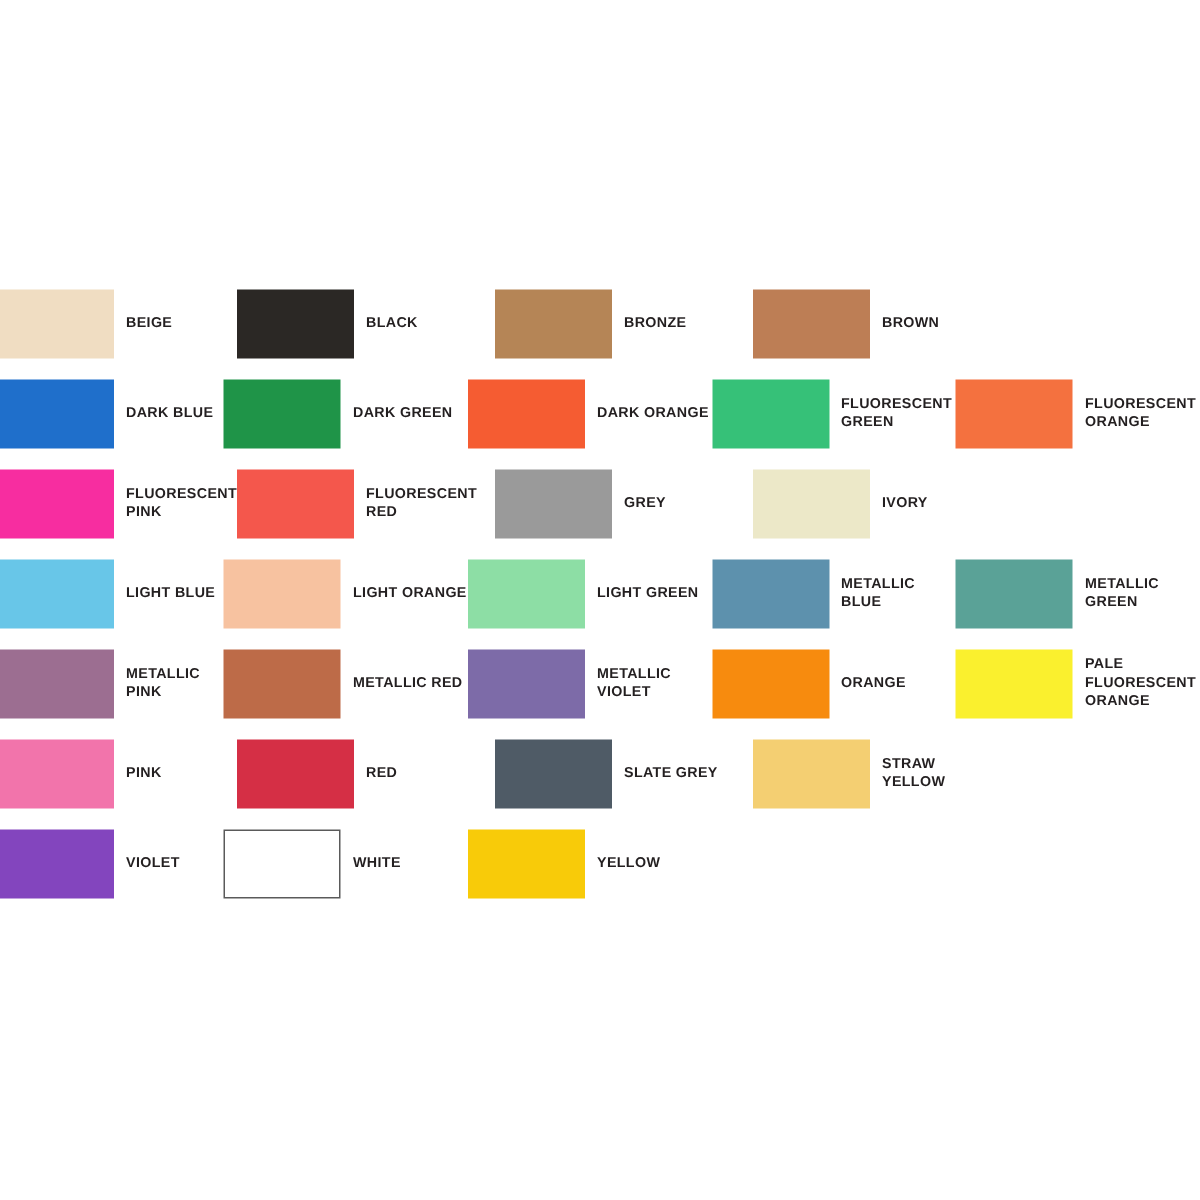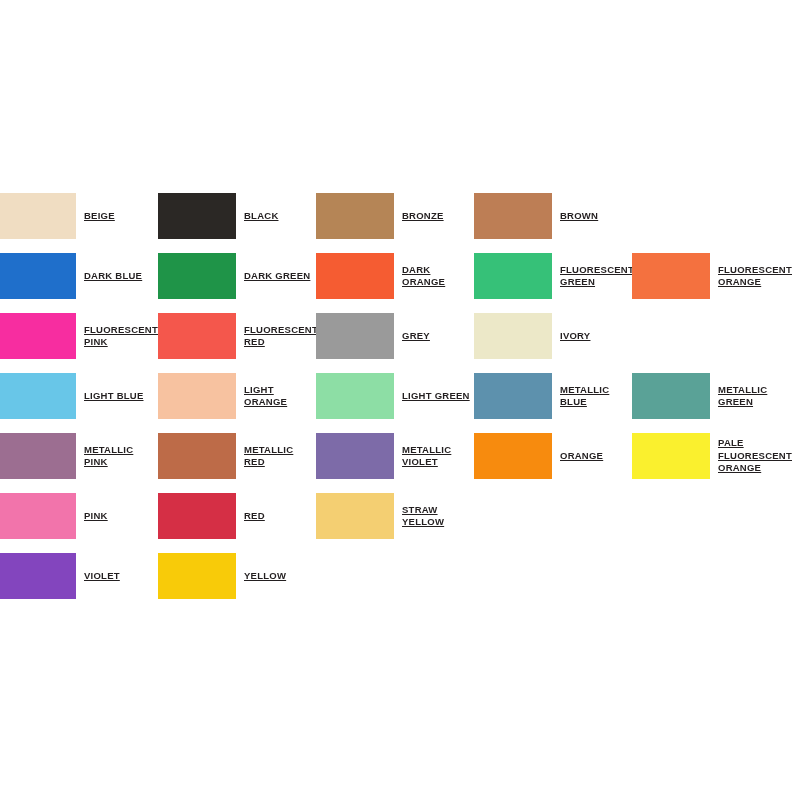--- a/index.html
+++ b/index.html
@@ -20,21 +20,21 @@
     top: 186px;
     width: 800px;
   }
   .swatch-row {
     display: flex;
     flex-direction: row;
     height: 60px;
     width: 800px;
   }
   .swatch-cell {
-    width: 158px;
+    width: 172px;
     height: 60px;
     display: flex;
     flex-direction: row;
     align-items: center;
     box-sizing: border-box;
   }
   
   .swatch-row > .swatch-cell:first-child {
     width: 160px;
     margin-left: -2px;
@@ -51,21 +51,20 @@
   .swatch-label {
     flex: 1 1 auto;
     padding-left: 8px;
     font-size: 9.5px;
     line-height: 12.5px;
     letter-spacing: 0.25px;
     color: #231f20;
     font-weight: 600;
     white-space: pre-line;
     text-transform: uppercase;
-    text-decoration: underline;
   }
 </style>
 </head>
 <body>
 
 <div id="swatch-grid">
     <div class="swatch-row">
       <div class="swatch-cell">
         <div class="swatch-chip" style="background-color: rgb(240, 221, 194);"></div>
         <div class="swatch-label">BEIGE</div>
@@ -178,30 +177,38 @@
     <div class="swatch-row">
       <div class="swatch-cell">
         <div class="swatch-chip" style="background-color: rgb(242, 116, 171);"></div>
         <div class="swatch-label">PINK</div>
       </div>
       <div class="swatch-cell">
         <div class="swatch-chip" style="background-color: rgb(213, 47, 69);"></div>
         <div class="swatch-label">RED</div>
       </div>
       <div class="swatch-cell">
+        <div class="swatch-chip" style="background-color: rgb(79, 91, 102);"></div>
+        <div class="swatch-label">SLATE GREY</div>
+      </div>
+      <div class="swatch-cell">
         <div class="swatch-chip" style="background-color: rgb(244, 207, 114);"></div>
         <div class="swatch-label">STRAW
 YELLOW</div>
       </div>
     </div>
     <div class="swatch-row">
       <div class="swatch-cell">
         <div class="swatch-chip" style="background-color: rgb(131, 69, 190);"></div>
         <div class="swatch-label">VIOLET</div>
       </div>
       <div class="swatch-cell">
+        <div class="swatch-chip bordered" style="background-color: rgb(255, 255, 255);"></div>
+        <div class="swatch-label">WHITE</div>
+      </div>
+      <div class="swatch-cell">
         <div class="swatch-chip" style="background-color: rgb(248, 203, 9);"></div>
         <div class="swatch-label">YELLOW</div>
       </div>
       <div class="swatch-cell"></div>
       <div class="swatch-cell"></div>
     </div>
   </div>
 
 </body></html>

